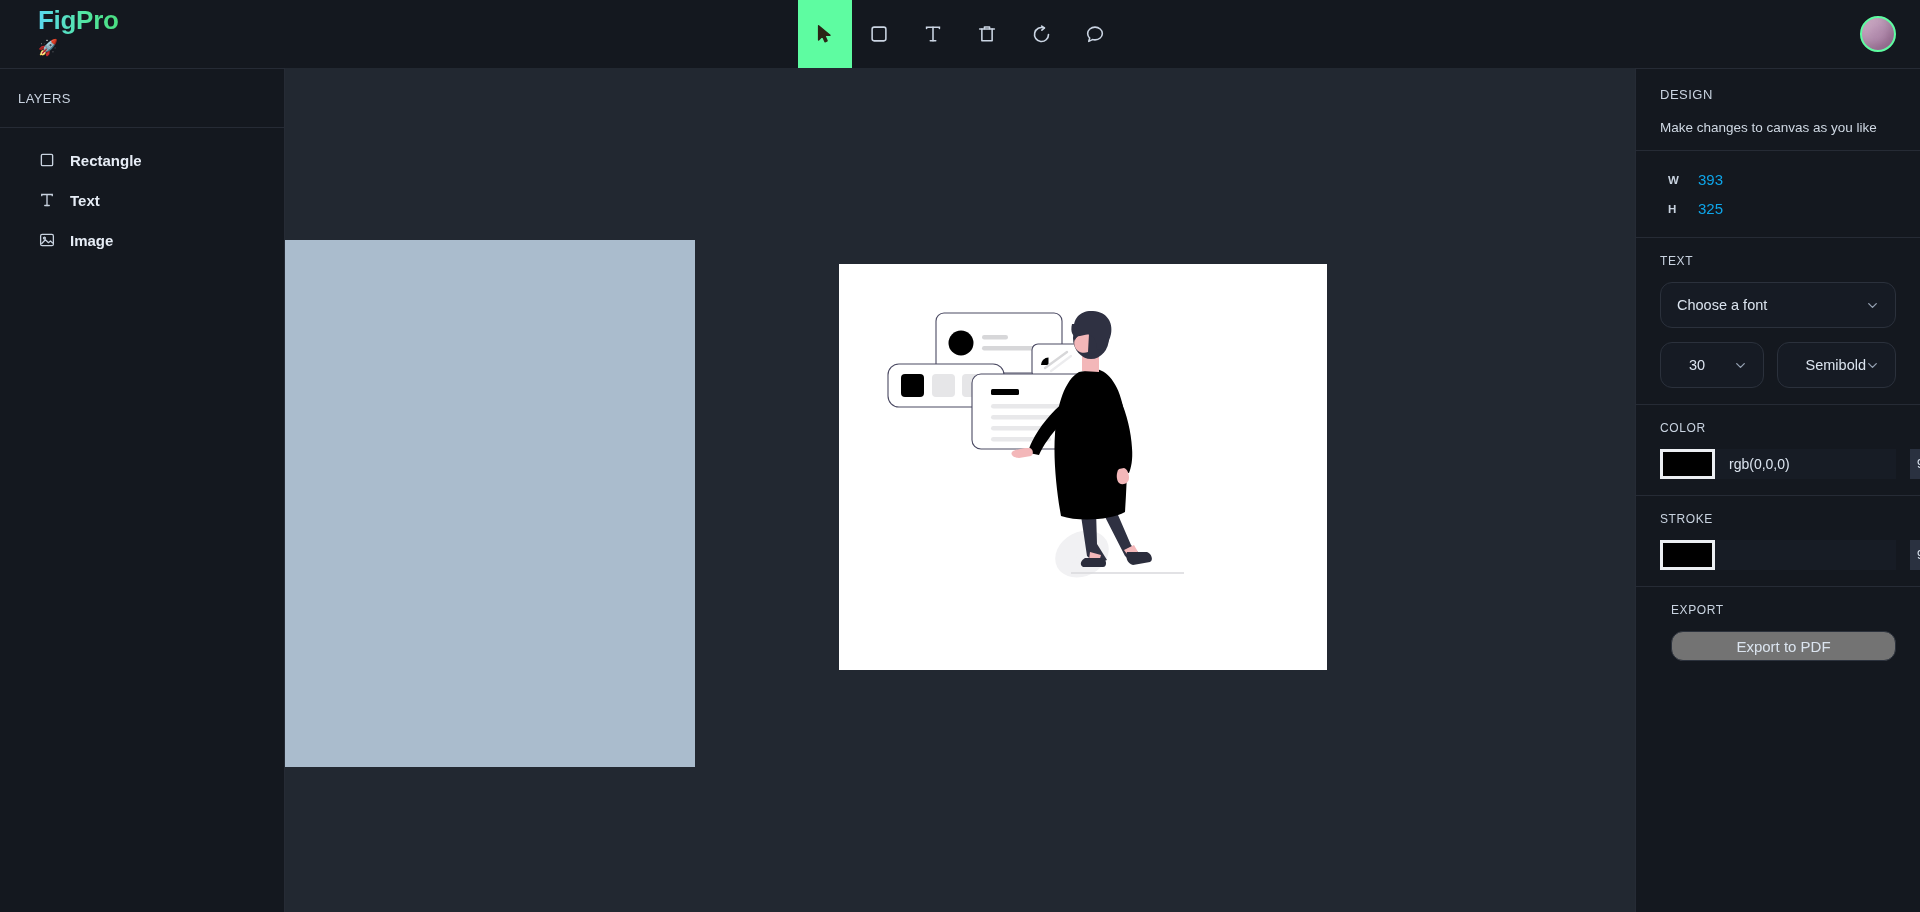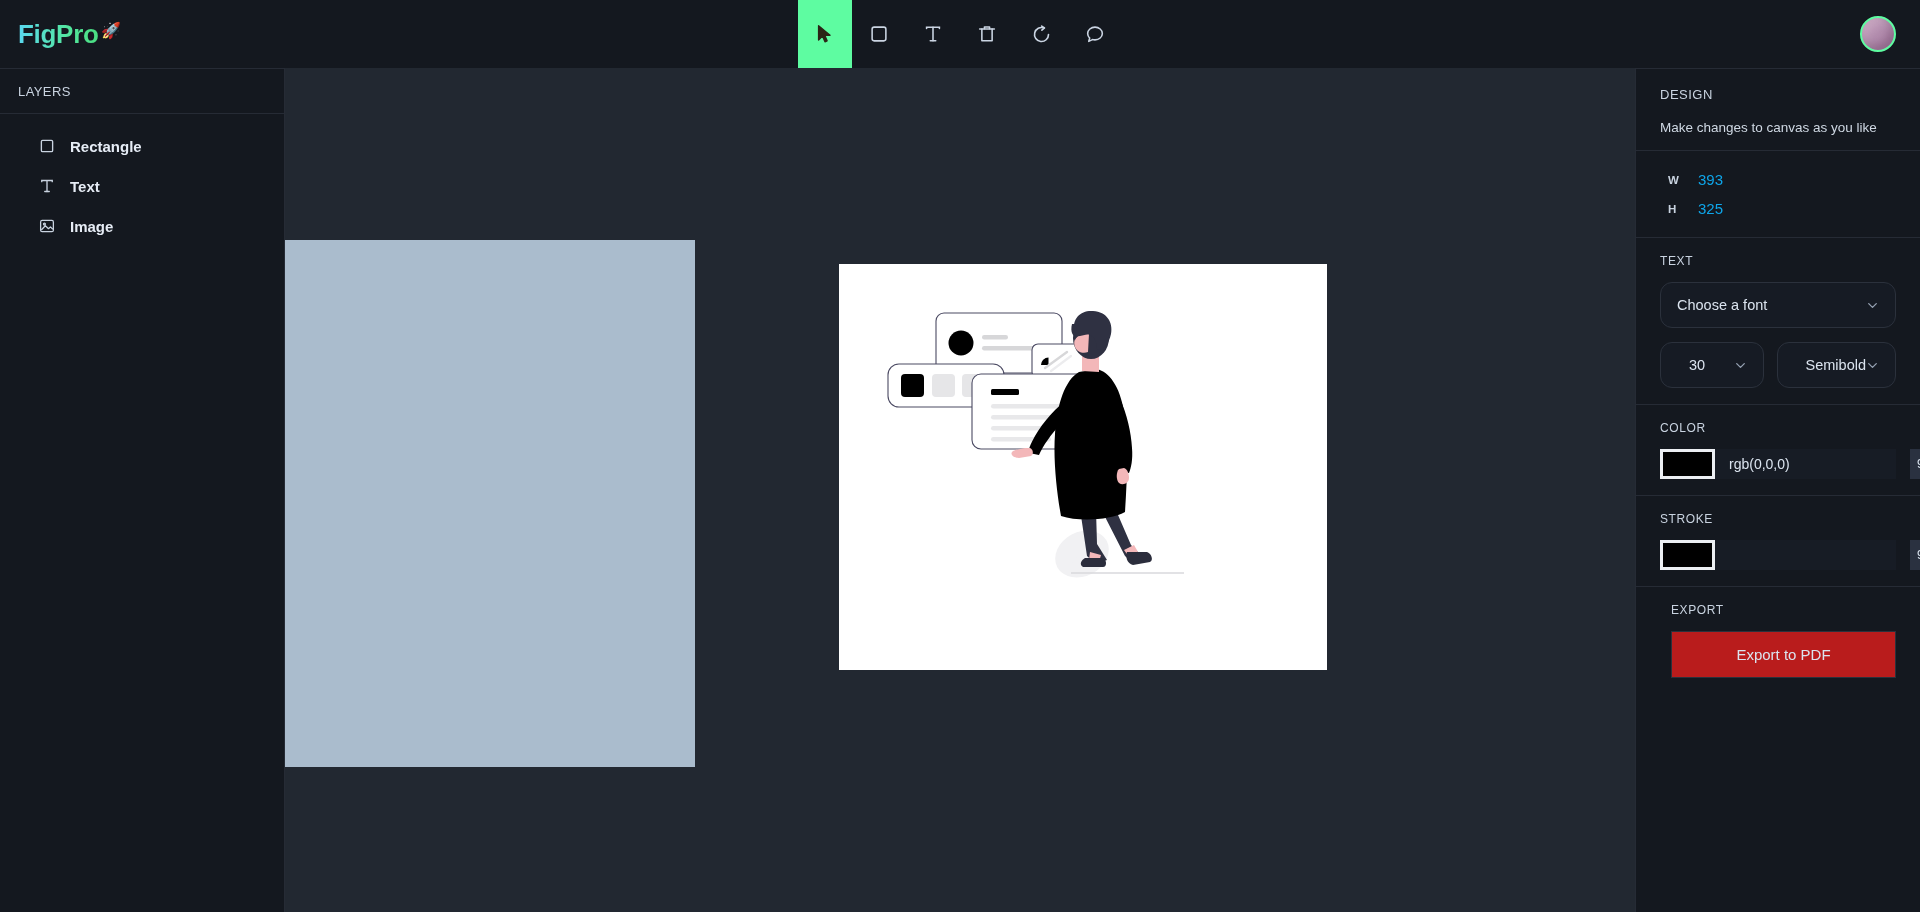--- a/index.html
+++ b/index.html
@@ -10,22 +10,22 @@
     -webkit-font-smoothing:antialiased;
   }
   #app { position:relative; width:1920px; height:912px; display:flex; flex-direction:column; }
 
   
   .navbar {
     height:68px; flex:0 0 68px; background:#14181f;
     display:flex; align-items:center; position:relative; z-index:5;
   }
   .logo {
-    margin-left:18px; font-size:26px; font-weight:700; letter-spacing:-.3px;
-    display:flex; align-items:baseline; gap:3px;
+    margin-left:38px; font-size:26px; font-weight:700; letter-spacing:-.3px;
+    display:flex; align-items:baseline; gap:9px;flex-direction:column;
   }
   .logo-text {
     background:linear-gradient(90deg,#5ad8f0 0%, #53e6a0 60%, #4ade80 100%);
     -webkit-background-clip:text; background-clip:text; color:transparent;
   }
   .logo-rocket { font-size:16px; transform:translateY(-7px); }
 
   .tools {
     position:absolute; left:50%; top:0; transform:translateX(-50%);
     height:68px; display:flex; align-items:stretch;
@@ -48,21 +48,21 @@
 
   
   .body-row { flex:1; display:flex; min-height:0; }
 
   
   .left-panel {
     width:285px; flex:0 0 285px; background:#14181f;
     border-right:1px solid #262b35; display:flex; flex-direction:column;
   }
   .panel-head {
-    height:46px; display:flex; align-items:center; padding:0 18px;
+    height:60px; display:flex; align-items:center; padding:0 18px;
     border-top:1px solid #262b35; border-bottom:1px solid #262b35;
   }
   .panel-head-label { font-size:13px; color:#c9d3e0; letter-spacing:.4px; }
   .layer-list { padding-top:12px;margin-left:16px; }
   .layer-item {
     display:flex; align-items:center; gap:14px; padding:11px 22px; cursor:pointer;
   }
   .layer-icon { width:18px; height:18px; flex:0 0 18px; color:#c9d3e0; }
   .layer-icon svg { display:block; }
   .layer-label { font-size:15px; font-weight:700; color:#e6ecf5; }
@@ -122,21 +122,21 @@
     flex:1; display:flex; align-items:center; padding-left:14px;
     font-size:14px; color:#dbe4ef; background:transparent; border:none; outline:none;
     font-family:"Liberation Sans", sans-serif;
   }
   .pct {
     width:38px; flex:0 0 38px; display:flex; align-items:center; justify-content:center;
     background:#2a3140; font-size:12px; color:#dbe4ef;
   }
 
   .export-btn {
-    height:47px; border:1px solid #2b313c; border-radius:0; background:#b91c1c;
+    height:30px; border:1px solid #2b313c; border-radius:12px; background:#737373;
     display:flex; align-items:center; justify-content:center;
     font-size:15px; color:#dbe4ef; cursor:pointer; margin-top:4px;
   }
 </style>
 </head>
 <body>
 
 <div id="app">
 
   <div class="navbar">

